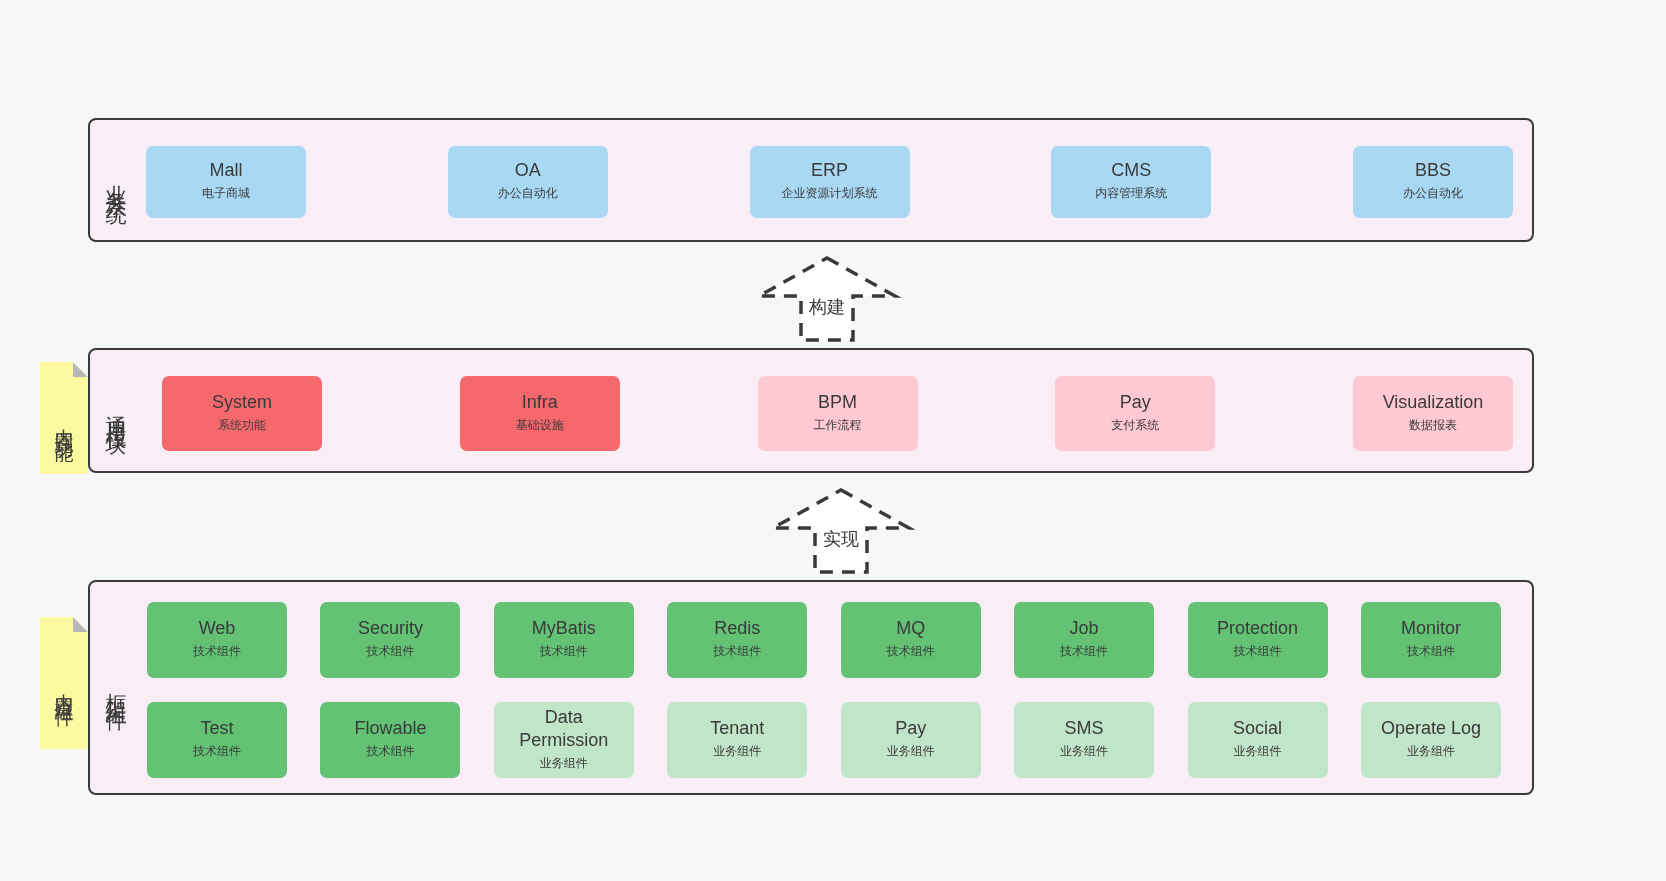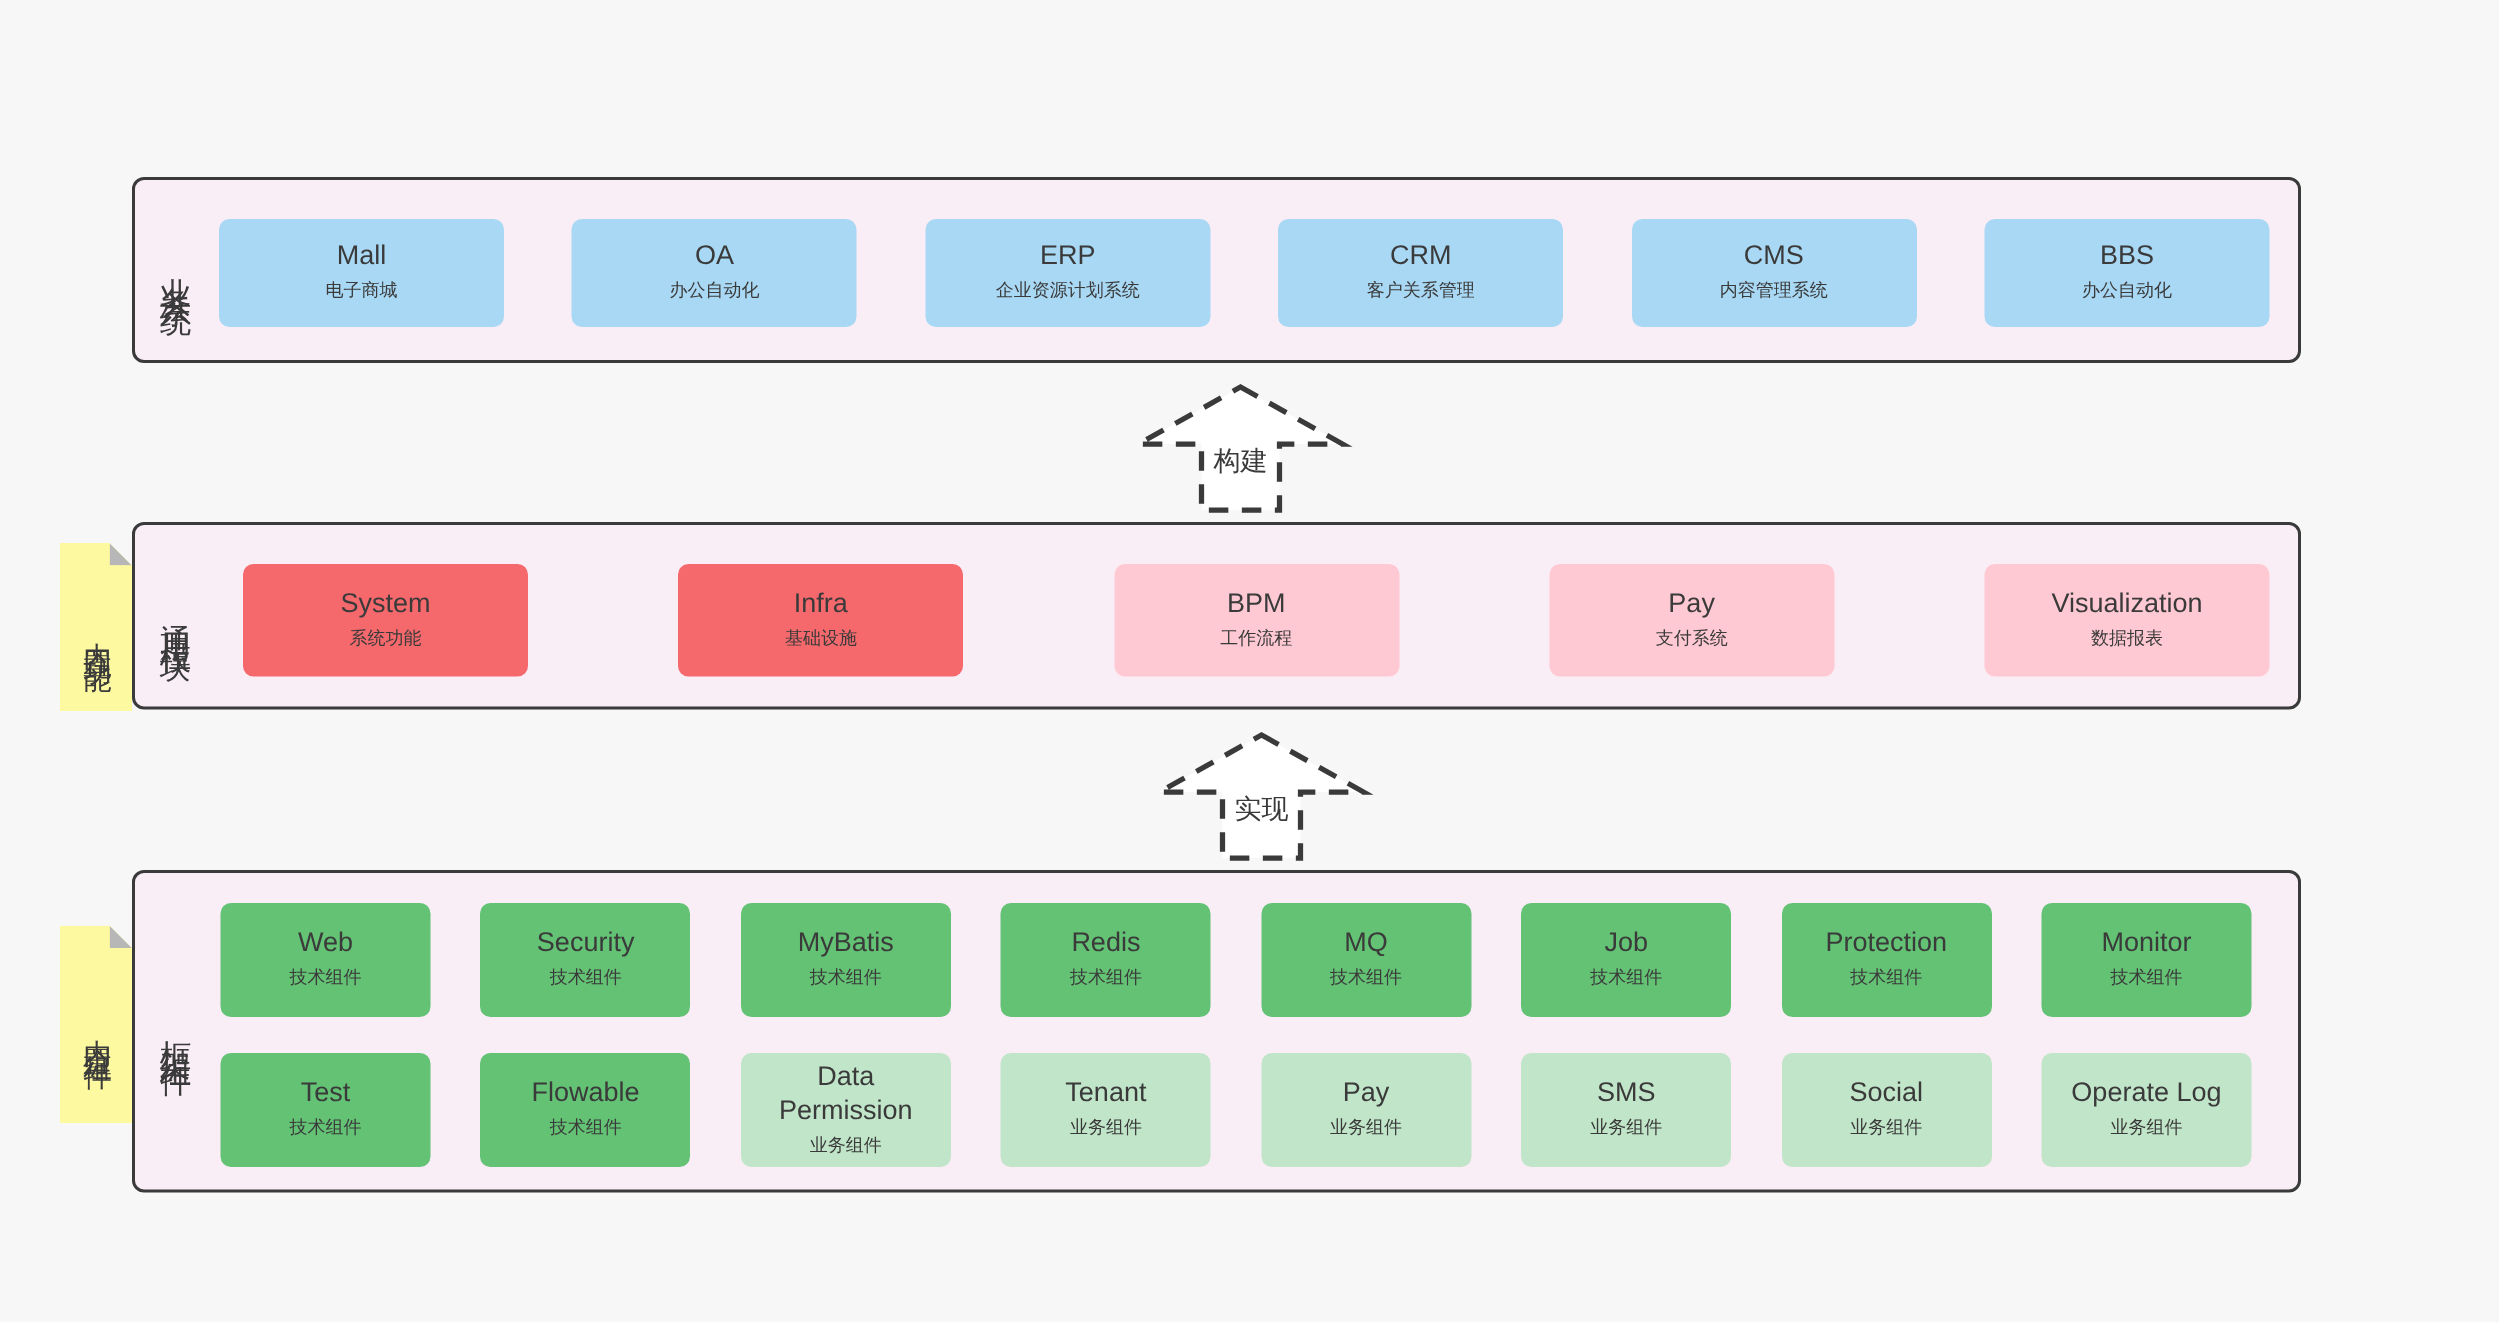--- a/index.html
+++ b/index.html
@@ -27,21 +27,21 @@
   #layer-business .boxes-row { top:26px; }
   #layer-modules  .boxes-row { top:26px;margin-left:16px; }
 
   .box {
     border-radius:7px; display:flex; flex-direction:column;
     align-items:center; justify-content:center; text-align:center;
     color:var(--text,#3a3a3a);
   }
   .box .name { font-size:18px; line-height:23px; }
   .box .desc { font-size:12px; line-height:23px; }
-  .box-wide { width:190px; height:72px; }
+  .box-wide { width:160px; height:72px; }
   #layer-modules .box-wide { height:75px; }
   .box-sm   { width:140px; height:76px; padding:14px; }
 
   .blue       { background:var(--blue,#a9d8f5); }
   .red        { background:var(--red,#f5696d); }
   .pink       { background:var(--pink,#ffc9d3); }
   .green      { background:var(--green,#63c274); }
   .lightgreen { background:var(--lightgreen,#c1e5c8); }
 
   .comp-rows { position:absolute; left:57px; right:31px; top:20px; display:flex; flex-direction:column; gap:24px; }
@@ -87,24 +87,20 @@
       </div>
       <div class="box box-wide blue">
         <div class="name">OA</div>
         <div class="desc">办公自动化</div>
       </div>
       <div class="box box-wide blue">
         <div class="name">ERP</div>
         <div class="desc">企业资源计划系统</div>
       </div>
       <div class="box box-wide blue">
-        <div class="name">CRM</div>
-        <div class="desc">客户关系管理</div>
-      </div>
-      <div class="box box-wide blue">
         <div class="name">CMS</div>
         <div class="desc">内容管理系统</div>
       </div>
       <div class="box box-wide blue">
         <div class="name">BBS</div>
         <div class="desc">办公自动化</div>
       </div>
     </div>
   </section>
 

